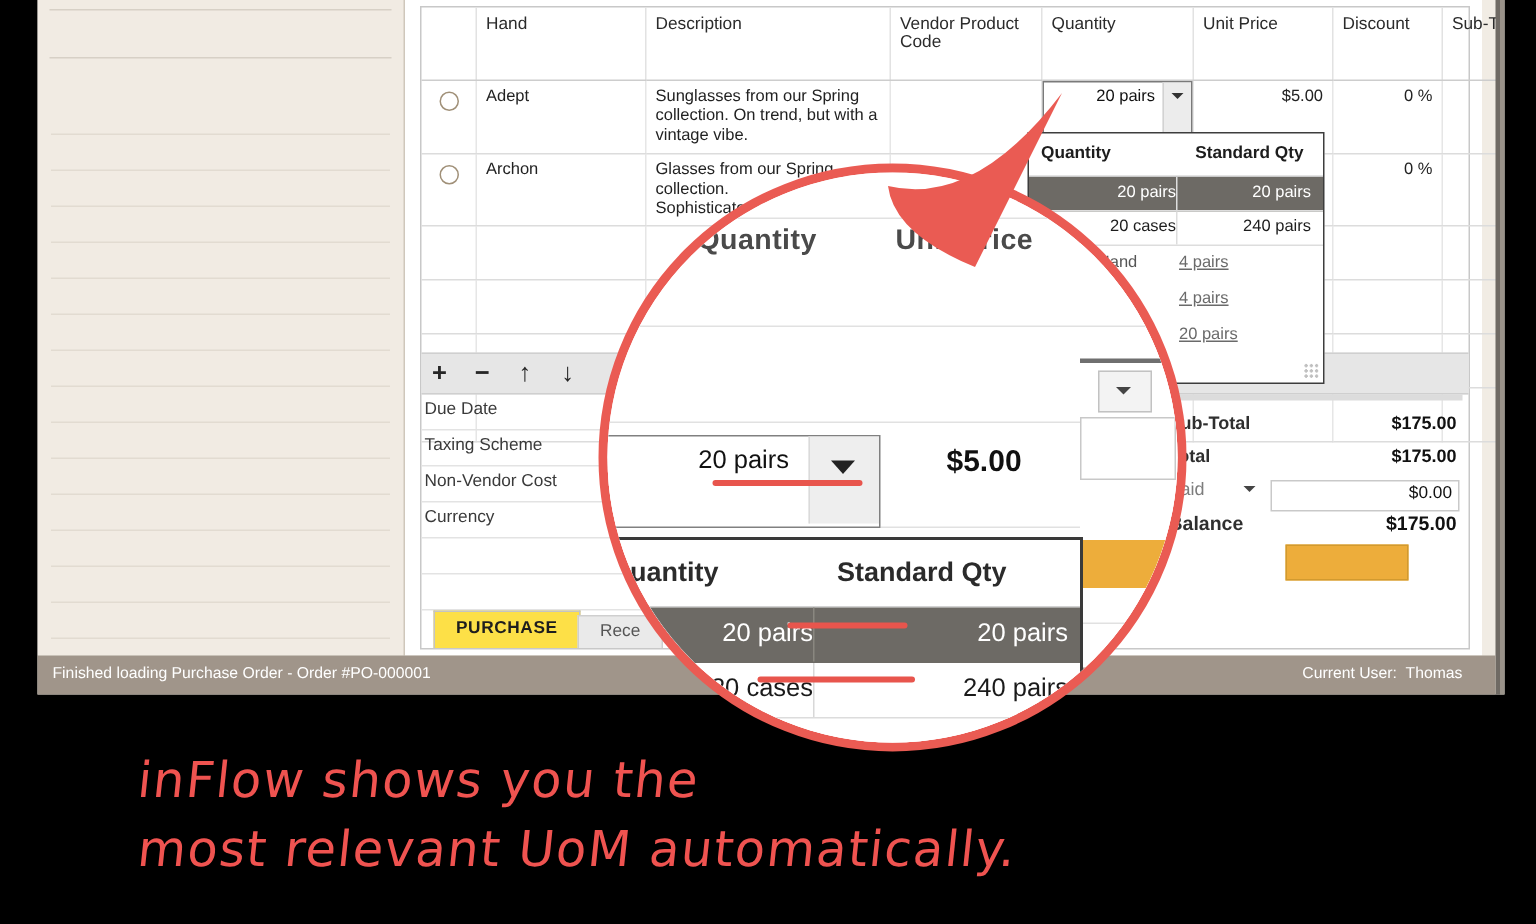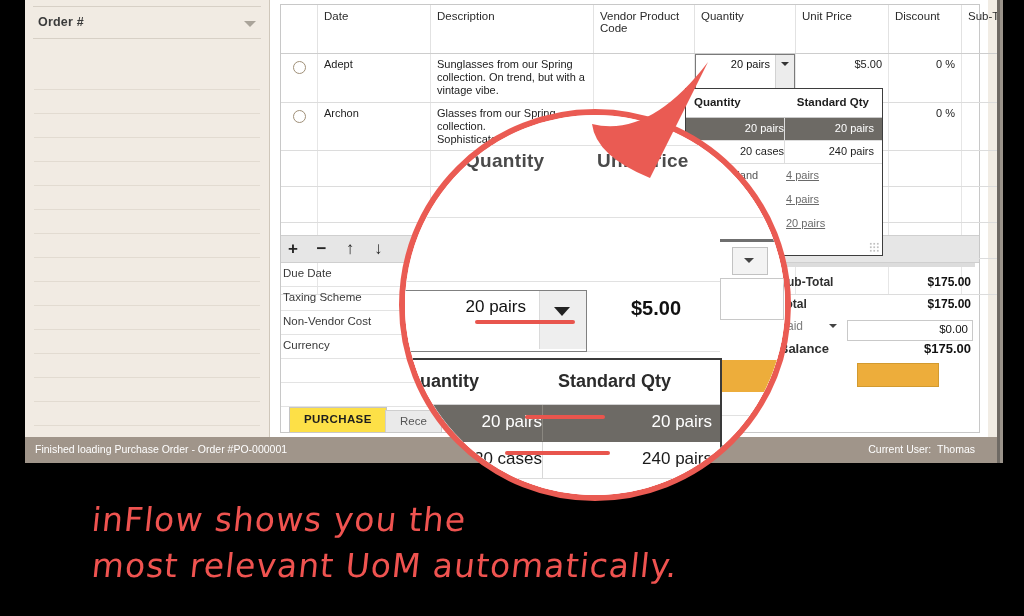--- a/index.html
+++ b/index.html
@@ -161,24 +161,20 @@
 </style>
 </head>
 <body>
 
 <div id="root">
 
   <div class="app-window">
 
     <div class="order-panel">
       <div class="op-toprule"></div>
-      <div class="op-header">
-        <div class="lbl">Order #</div>
-        <div class="caret"></div>
-      </div>
       <div class="op-headrule"></div>
       <div class="op-rows" id="order-empty-rows">
           <div class="r"></div>
           <div class="r"></div>
           <div class="r"></div>
           <div class="r"></div>
           <div class="r"></div>
           <div class="r"></div>
           <div class="r"></div>
           <div class="r"></div>
@@ -194,21 +190,21 @@
     </div>
 
     <div class="main">
       <div class="main-inner">
 
         <div class="grid">
           <table class="lines">
             <thead>
               <tr>
                 <th class="c-sel"></th>
-                <th class="c-item">Date</th>
+                <th class="c-item">Hand</th>
                 <th class="c-desc">Description</th>
                 <th class="c-vpc">Vendor Product Code</th>
                 <th class="c-qty">Quantity</th>
                 <th class="c-price">Unit Price</th>
                 <th class="c-disc">Discount</th>
                 <th class="c-sub">Sub-Total</th>
               </tr>
             </thead>
             <tbody>
 

